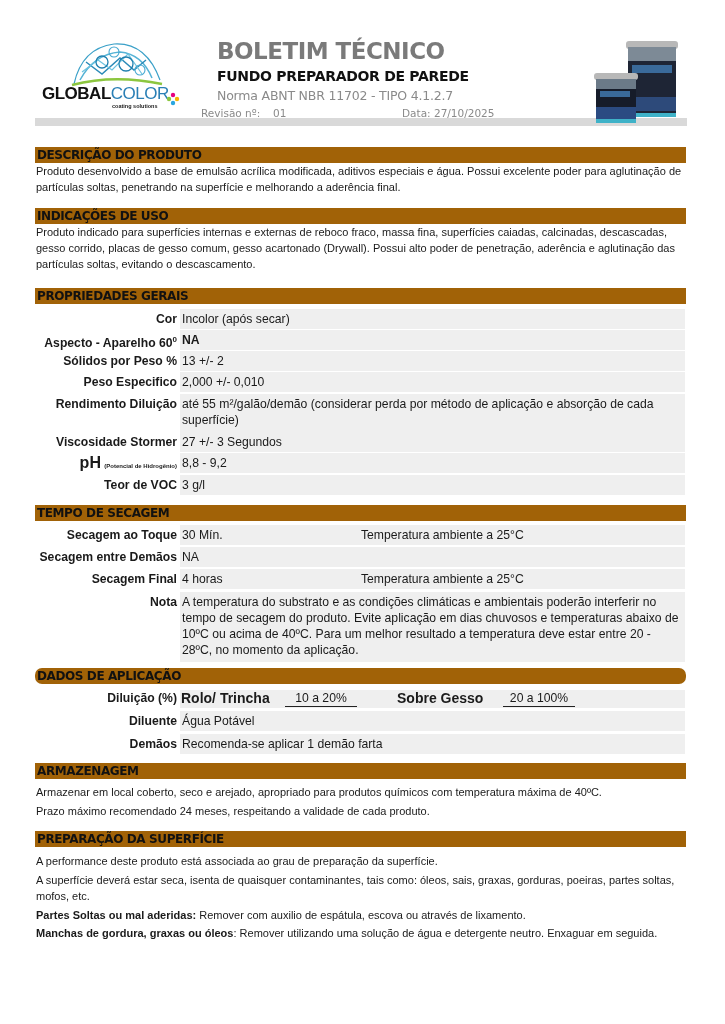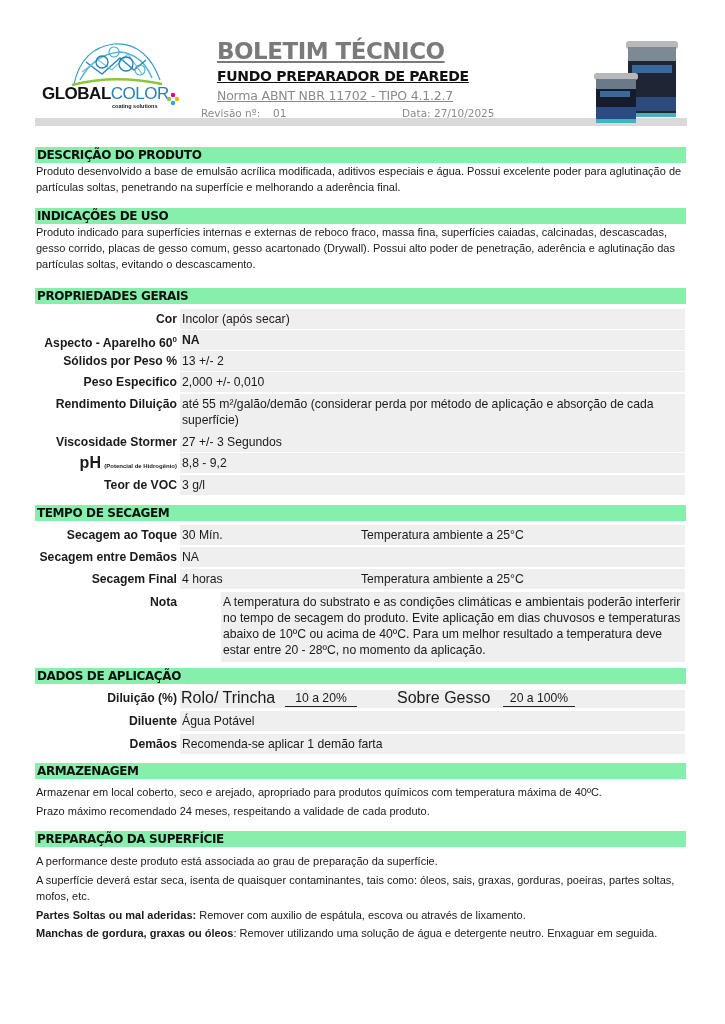--- a/index.html
+++ b/index.html
@@ -1,44 +1,44 @@
 <!DOCTYPE html>
 <html><head>
 <meta charset="utf-8">
 <style>
   html, body { margin:0; padding:0; background:#ffffff; }
   body { width:725px; height:1024px; position:relative; overflow:hidden; font-family:"Liberation Sans", sans-serif; color:#1a1a1a; }
-  .abs { position:absolute;text-decoration:underline; }
+  .abs { position:absolute; }
 
   
   .logo { left:42px; top:40px; width:140px; height:72px; }
   .logo-brand { position:absolute; left:0; top:44px; font-family:"Liberation Sans", sans-serif; font-size:17px; font-weight:bold; letter-spacing:-0.5px; color:#111; white-space:nowrap; }
   .logo-brand .color { font-weight:normal; color:#2a7fb5; }
   .logo-sub { position:absolute; left:70px; top:63px; font-size:5.5px; font-weight:bold; color:#222; white-space:nowrap; }
   .title { left:217px; top:38px; font-size:23px; font-weight:bold; color:#7a7a7a; font-family:"DejaVu Sans", sans-serif; letter-spacing:-0.5px; }
   .subtitle { left:217px; top:68px; font-size:14px; font-weight:bold; color:#111; font-family:"DejaVu Sans", sans-serif; letter-spacing:-0.3px; }
   .norma { left:217px; top:88px; font-size:12.5px; color:#8a8a8a; font-family:"DejaVu Sans", sans-serif; letter-spacing:-0.2px; }
   .rev { left:201px; top:107px; font-size:10.5px; color:#8a8a8a; font-family:"DejaVu Sans", sans-serif; }
   .rev .val { position:absolute; left:72px; }
   .date { left:402px; top:107px; font-size:10.5px; color:#8a8a8a; font-family:"DejaVu Sans", sans-serif; }
   .header-bar { left:35px; top:118px; width:652px; height:8px; background:#d9d9d9; }
   .product-img { left:590px; top:35px; width:95px; height:95px; }
 
   
-  .sec-head { position:absolute; left:35px; width:649px; height:16px; background:#86efac; font-family:"DejaVu Sans", sans-serif; font-weight:bold; font-size:12px; line-height:16px; padding-left:2px; letter-spacing:-0.4px; color:#111; }
+  .sec-head { position:absolute; left:35px; width:649px; height:16px; background:#a16207; font-family:"DejaVu Sans", sans-serif; font-weight:bold; font-size:12px; line-height:16px; padding-left:2px; letter-spacing:-0.4px; color:#111; }
   .para { position:absolute; left:36px; width:650px; font-size:11px; line-height:16px; color:#1a1a1a; }
   .row { position:absolute; left:35px; width:650px; }
   .row .lbl { position:absolute; left:0; width:142px; text-align:right; font-weight:bold; font-size:12.2px; line-height:16px; }
   .row .val { position:absolute; left:145px; right:0; background:#efefef; font-size:12.2px; line-height:16px; padding:2px 2px 2px 2px; top:-2px; }
   .row .val2 { position:absolute; left:326px; top:0; font-size:12.2px; line-height:16px; }
   .bold { font-weight:bold; }
   .ph-small { font-size:6px; font-weight:bold; }
   .ph-big { font-size:16px; }
   .uline { position:absolute; text-align:center; border-bottom:1.5px solid #222; font-size:12.2px; line-height:16px; }
-  .dil-lbl { position:absolute; font-weight:normal; font-size:16px; line-height:16px; }
+  .dil-lbl { position:absolute; font-weight:bold; font-size:14px; line-height:16px; }
 </style>
 </head>
 <body>
 
 <div class="abs logo">
   <svg width="140" height="50" viewBox="0 0 140 50" style="position:absolute;left:0;top:0;">
     <path d="M32 44 Q40 8 72 4 Q104 2 118 40" fill="none" stroke="#3aa0c8" stroke-width="1.2"></path>
     <path d="M38 40 Q52 14 78 12 Q100 14 110 38" fill="none" stroke="#55b3d6" stroke-width="1.5"></path>
     <path d="M44 22 L60 34 L78 18 L92 30 L104 20" fill="none" stroke="#2a8ab8" stroke-width="1.4"></path>
     <path d="M40 32 L56 20 L70 30 L86 14 L100 34" fill="none" stroke="#6cc3e0" stroke-width="1.2"></path>
@@ -142,24 +142,24 @@
   <div class="lbl">Secagem entre Demãos</div>
   <div class="val">NA</div>
 </div>
 <div class="row" style="top:571px;">
   <div class="lbl">Secagem Final</div>
   <div class="val">4 horas</div>
   <div class="val2">Temperatura ambiente a 25°C</div>
 </div>
 <div class="row" style="top:594px;">
   <div class="lbl">Nota</div>
-  <div class="val" style="padding-bottom:4px;margin-left:41px;">A temperatura do substrato e as condições climáticas e ambientais poderão interferir no tempo de secagem do produto. Evite aplicação em dias chuvosos e temperaturas abaixo de 10ºC ou acima de 40ºC. Para um melhor resultado a temperatura deve estar entre 20 - 28ºC, no momento da aplicação.</div>
+  <div class="val" style="padding-bottom:4px;">A temperatura do substrato e as condições climáticas e ambientais poderão interferir no tempo de secagem do produto. Evite aplicação em dias chuvosos e temperaturas abaixo de 10ºC ou acima de 40ºC. Para um melhor resultado a temperatura deve estar entre 20 - 28ºC, no momento da aplicação.</div>
 </div>
 
-<div class="sec-head" style="top:668px;">DADOS DE APLICAÇÃO</div>
+<div class="sec-head" style="top:668px;border-radius:7px;">DADOS DE APLICAÇÃO</div>
 
 <div class="row" style="top:690px; height:18px; background:#efefef; left:180px; width:505px;"></div>
 <div class="row" style="top:690px;">
   <div class="lbl">Diluição (%)</div>
   <div class="dil-lbl" style="left:146px;">Rolo/ Trincha</div>
   <div class="uline" style="left:250px; width:72px;">10 a 20%</div>
   <div class="dil-lbl" style="left:362px;">Sobre Gesso</div>
   <div class="uline" style="left:468px; width:72px;">20 a 100%</div>
 </div>
 <div class="row" style="top:713px;">

